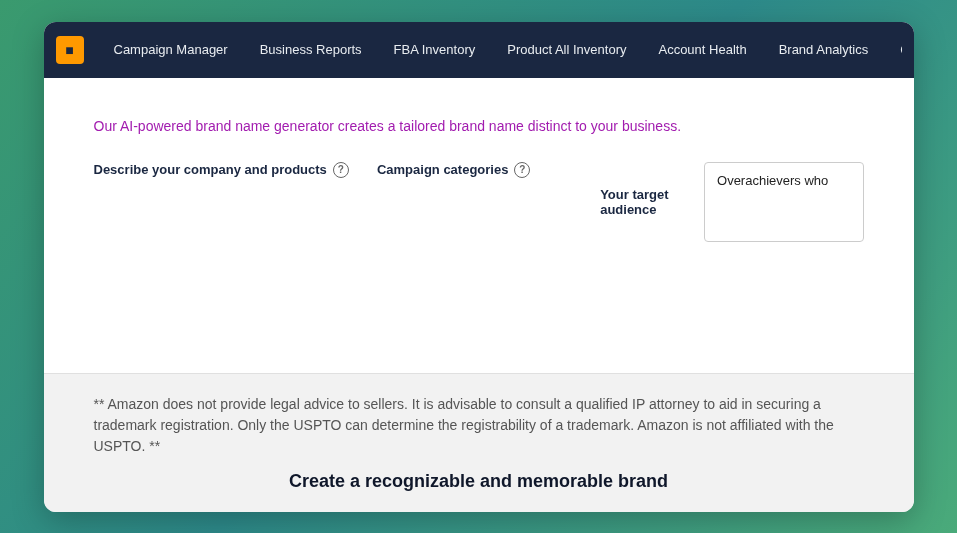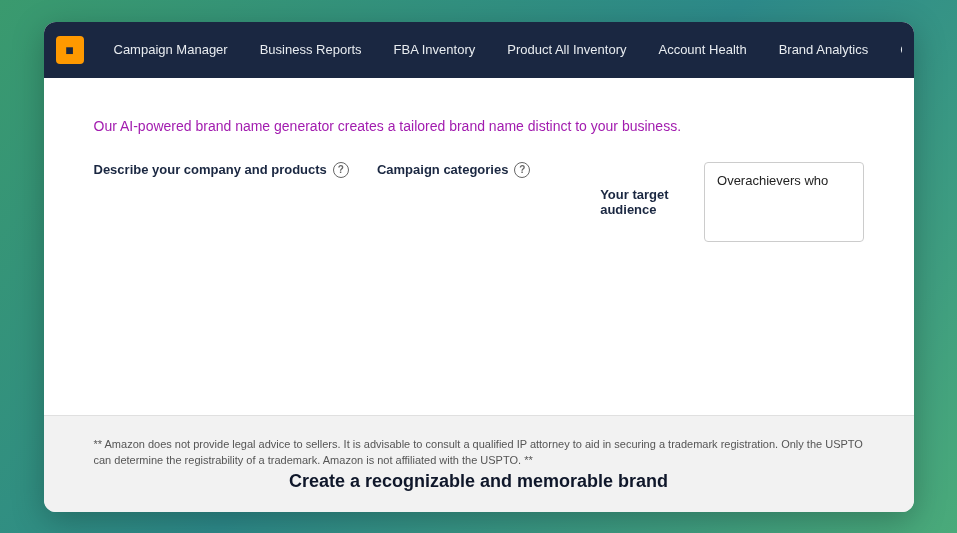--- a/index.html
+++ b/index.html
@@ -139,24 +139,24 @@
       font-family: inherit;
       background: #fff;
       min-height: 80px;
     }
     .bottom-section {
       background: #f2f2f2;
       padding: 20px 50px;
       border-top: 1px solid #e0e0e0;
     }
     .disclaimer {
-      font-size: 11px;
+      font-size: 14px;
       color: #555;
       line-height: 1.5;
-      margin-bottom: 2px;
+      margin-bottom: 14px;
     }
     .bottom-cta {
       font-size: 18px;
       font-weight: 700;
       color: #0f172a;
       text-align: center;
     }
   </style>
 </head>
 <body>

